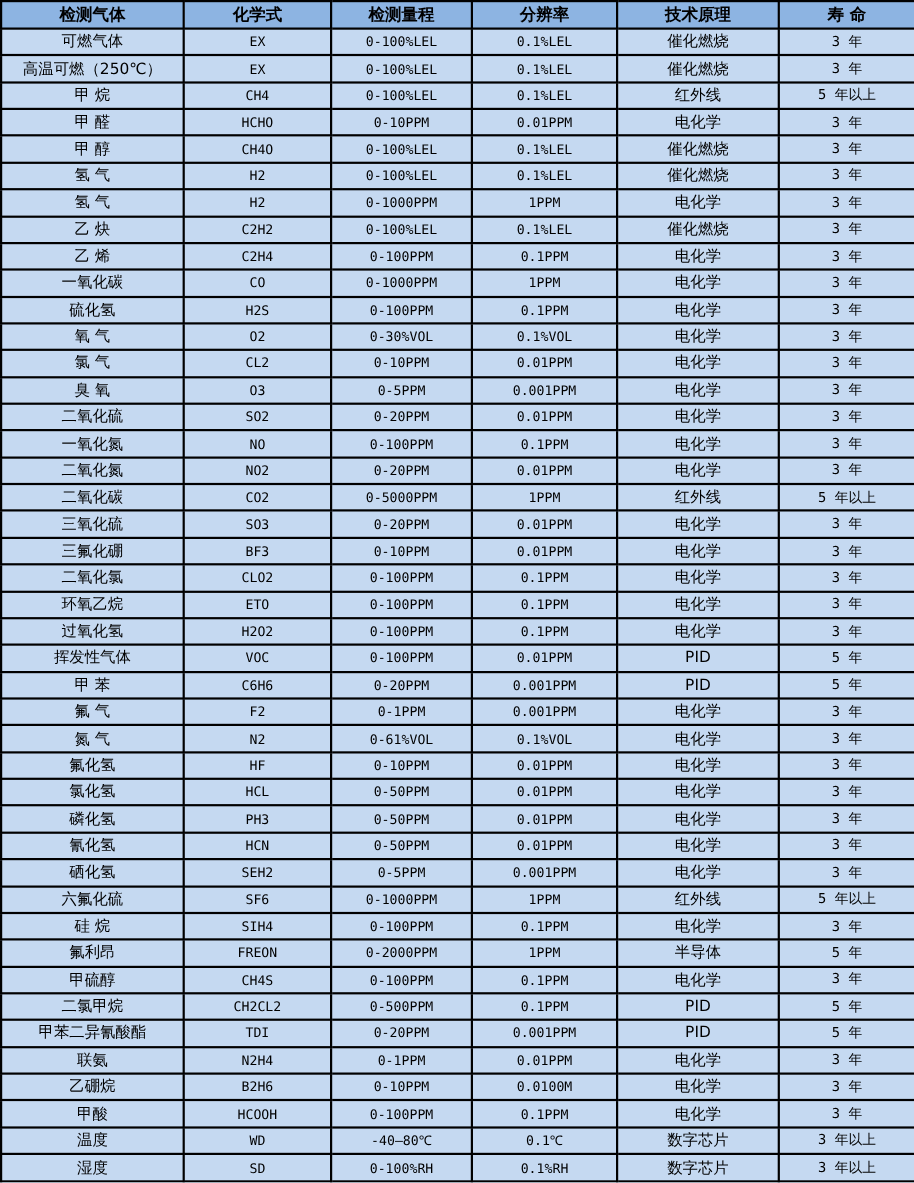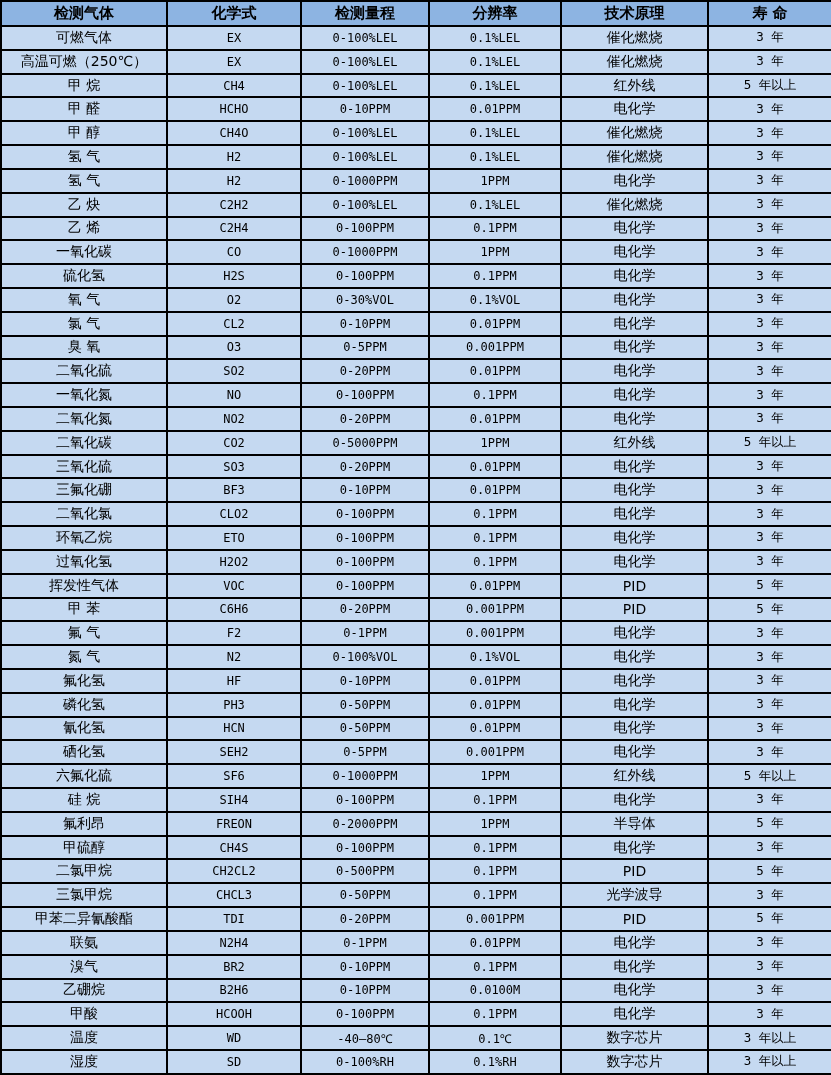--- a/index.html
+++ b/index.html
@@ -280,29 +280,37 @@
         <td class="col-gas">氟 气</td>
         <td class="col-formula">F2</td>
         <td class="col-range">0-1PPM</td>
         <td class="col-resolution">0.001PPM</td>
         <td class="col-principle">电化学</td>
         <td class="col-life">3 年</td>
       </tr>
       <tr>
         <td class="col-gas">氮 气</td>
         <td class="col-formula">N2</td>
-        <td class="col-range">0-100%VOL</td>
+        <td class="col-range">0-61%VOL</td>
         <td class="col-resolution">0.1%VOL</td>
         <td class="col-principle">电化学</td>
         <td class="col-life">3 年</td>
       </tr>
       <tr>
         <td class="col-gas">氟化氢</td>
         <td class="col-formula">HF</td>
         <td class="col-range">0-10PPM</td>
+        <td class="col-resolution">0.01PPM</td>
+        <td class="col-principle">电化学</td>
+        <td class="col-life">3 年</td>
+      </tr>
+      <tr>
+        <td class="col-gas">氯化氢</td>
+        <td class="col-formula">HCL</td>
+        <td class="col-range">0-50PPM</td>
         <td class="col-resolution">0.01PPM</td>
         <td class="col-principle">电化学</td>
         <td class="col-life">3 年</td>
       </tr>
       <tr>
         <td class="col-gas">磷化氢</td>
         <td class="col-formula">PH3</td>
         <td class="col-range">0-50PPM</td>
         <td class="col-resolution">0.01PPM</td>
         <td class="col-principle">电化学</td>
@@ -358,52 +366,36 @@
       </tr>
       <tr>
         <td class="col-gas">二氯甲烷</td>
         <td class="col-formula">CH2CL2</td>
         <td class="col-range">0-500PPM</td>
         <td class="col-resolution">0.1PPM</td>
         <td class="col-principle">PID</td>
         <td class="col-life">5 年</td>
       </tr>
       <tr>
-        <td class="col-gas">三氯甲烷</td>
-        <td class="col-formula">CHCL3</td>
-        <td class="col-range">0-50PPM</td>
-        <td class="col-resolution">0.1PPM</td>
-        <td class="col-principle">光学波导</td>
-        <td class="col-life">3 年</td>
-      </tr>
-      <tr>
         <td class="col-gas">甲苯二异氰酸酯</td>
         <td class="col-formula">TDI</td>
         <td class="col-range">0-20PPM</td>
         <td class="col-resolution">0.001PPM</td>
         <td class="col-principle">PID</td>
         <td class="col-life">5 年</td>
       </tr>
       <tr>
         <td class="col-gas">联氨</td>
         <td class="col-formula">N2H4</td>
         <td class="col-range">0-1PPM</td>
         <td class="col-resolution">0.01PPM</td>
         <td class="col-principle">电化学</td>
         <td class="col-life">3 年</td>
       </tr>
       <tr>
-        <td class="col-gas">溴气</td>
-        <td class="col-formula">BR2</td>
-        <td class="col-range">0-10PPM</td>
-        <td class="col-resolution">0.1PPM</td>
-        <td class="col-principle">电化学</td>
-        <td class="col-life">3 年</td>
-      </tr>
-      <tr>
         <td class="col-gas">乙硼烷</td>
         <td class="col-formula">B2H6</td>
         <td class="col-range">0-10PPM</td>
         <td class="col-resolution">0.0100M</td>
         <td class="col-principle">电化学</td>
         <td class="col-life">3 年</td>
       </tr>
       <tr>
         <td class="col-gas">甲酸</td>
         <td class="col-formula">HCOOH</td>

